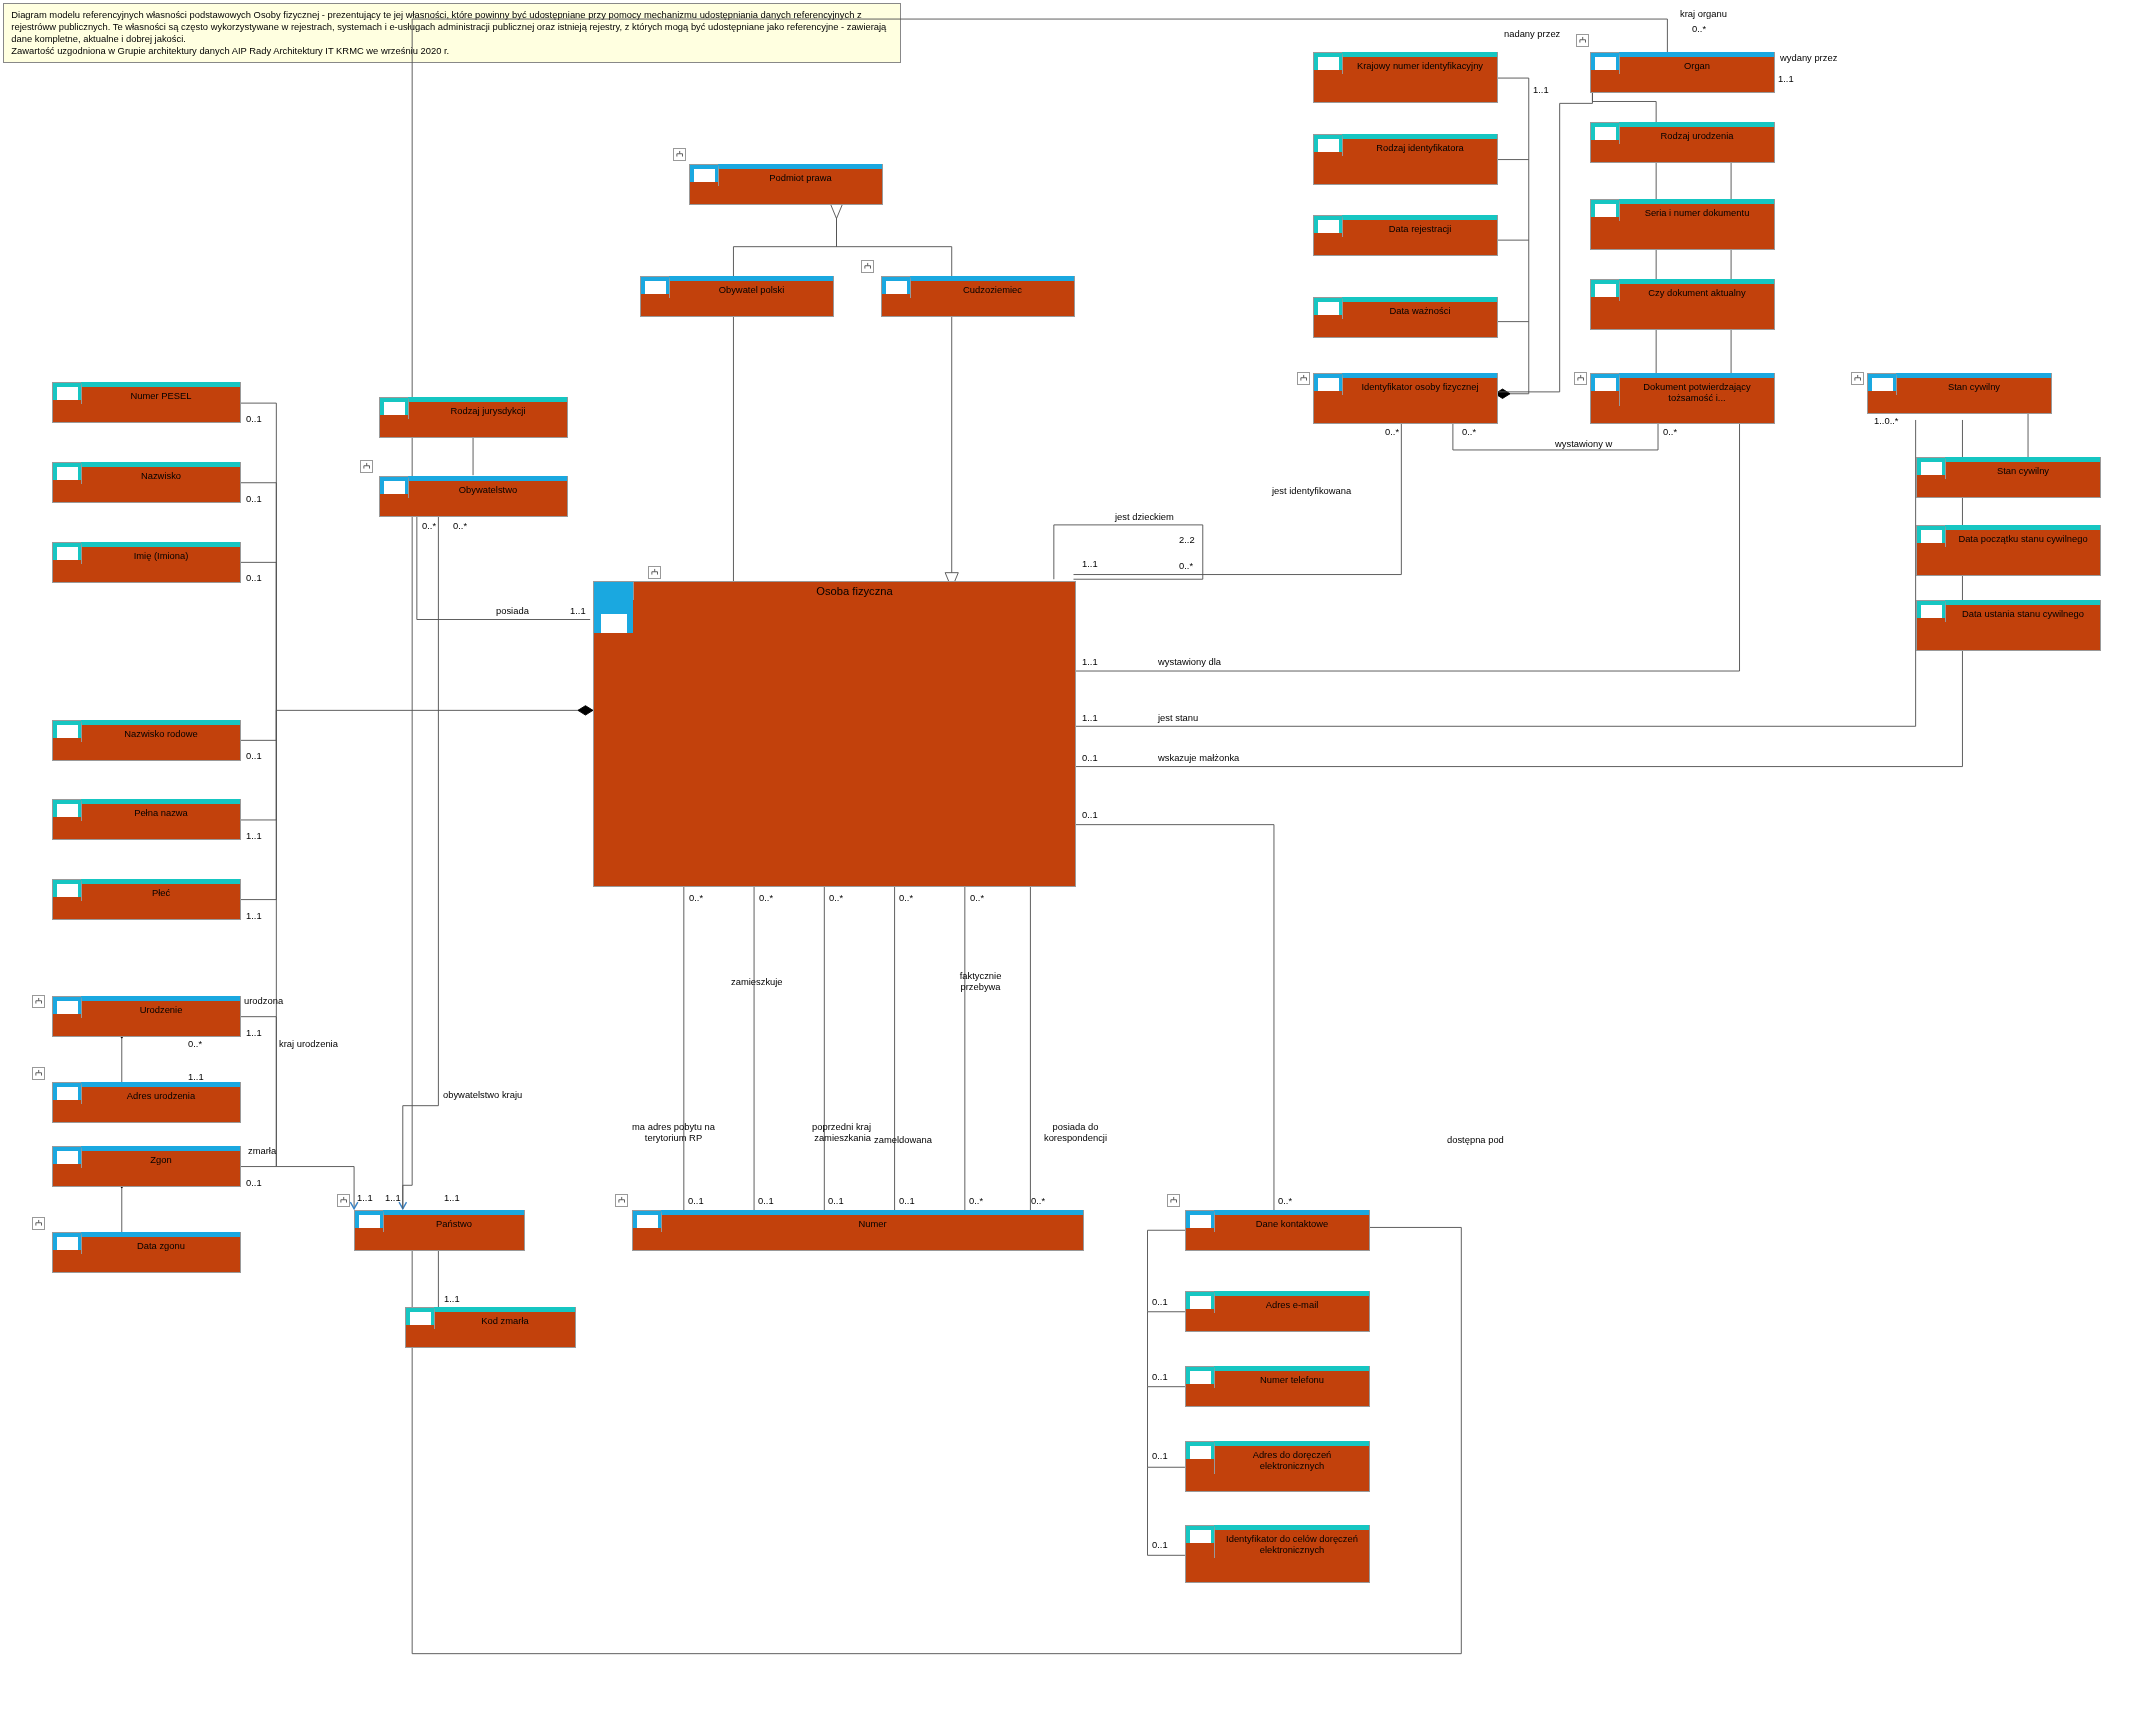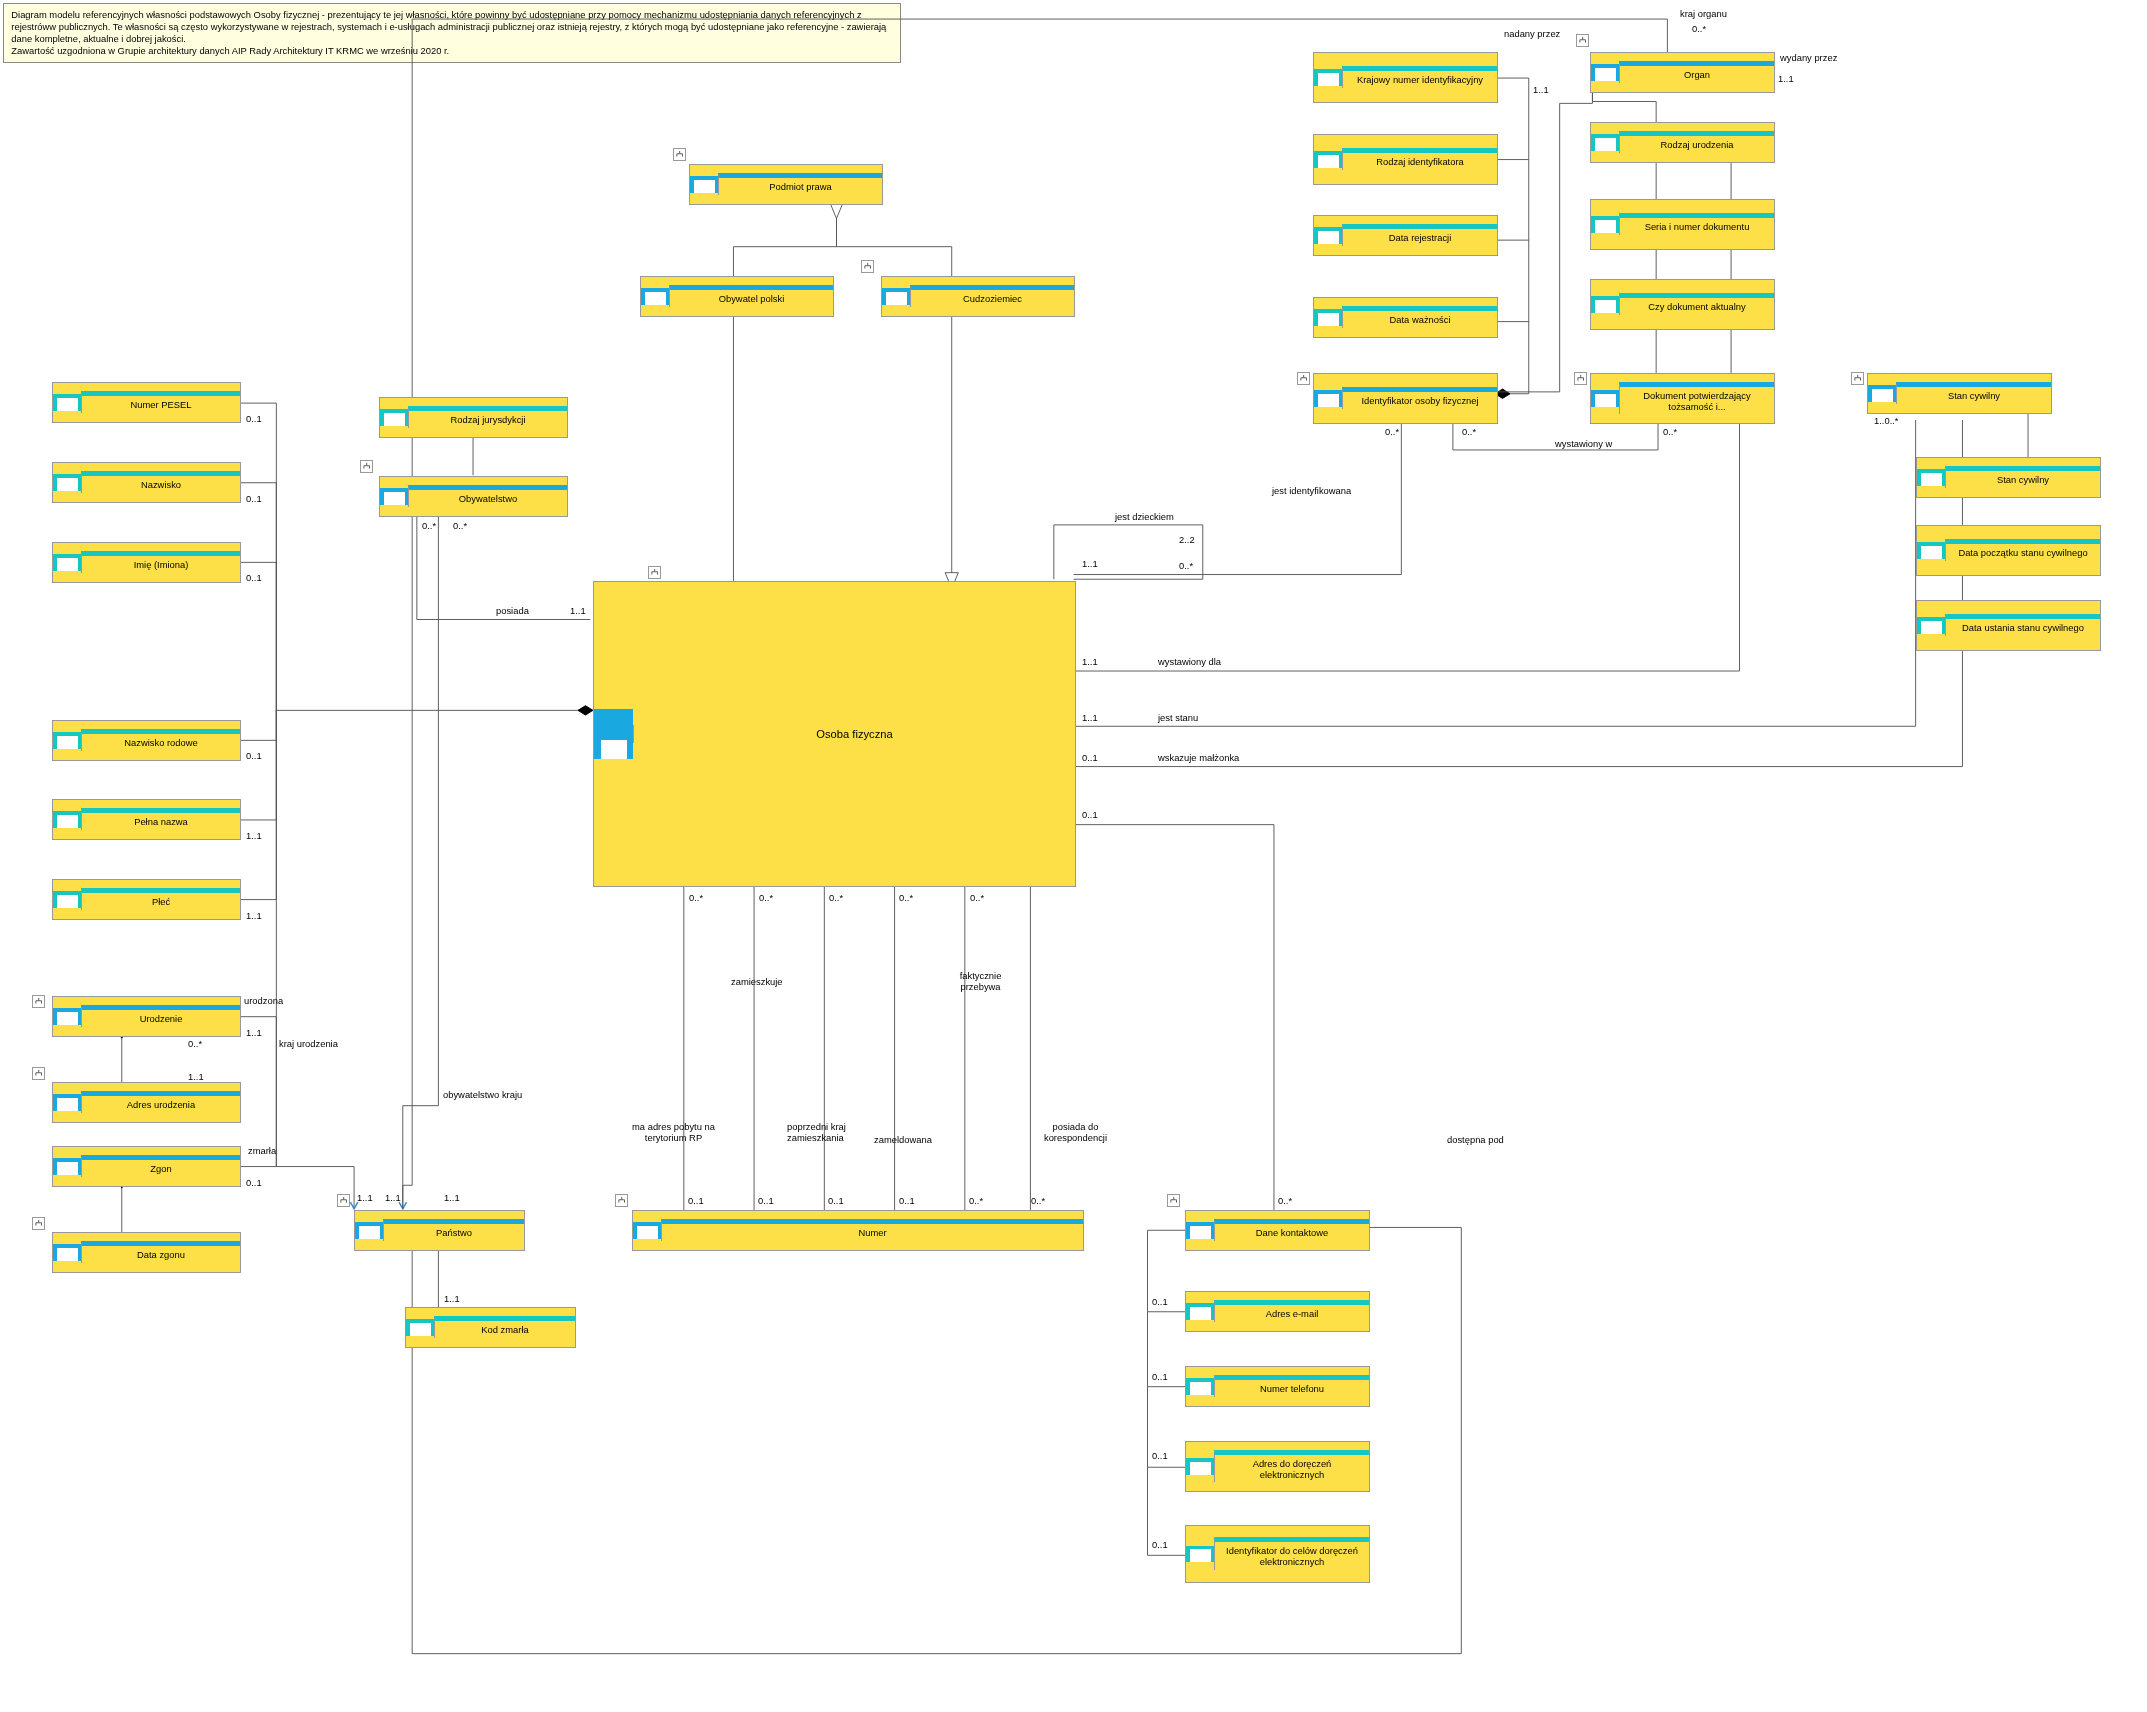--- a/index.html
+++ b/index.html
@@ -1,18 +1,18 @@
 <!DOCTYPE html>
 <html><head>
 <meta charset="utf-8">
 <style>
 html,body{margin:0;padding:0;background:#fff;font-family:Arial,Helvetica,sans-serif;font-size:9.4px;color:#000}
 .canvas{position:relative;width:2147px;height:1713px;background:#fff}
 .note{position:absolute;background:#ffffe0;border:0.9px solid #888;padding:5.6px 7.5px;line-height:1.25}
-.el{position:absolute;background:#fde047;border:0.9px solid #999;display:flex;align-items:center}
+.el{position:absolute;background:#c2410c;border:0.9px solid #999;display:flex;align-items:flex-start}
 .el .icon{flex-shrink:0;background:#1aa8e0;display:flex;align-items:flex-start;justify-content:center;padding-top:3.7px}
 .el.attr .icon{background:#16c6c2}
 .el .icon .box{width:19px;height:11.2px;background:#fff;border:0.9px solid #fff}
 .el.main .icon{width:39px}
 .el.main .icon .box{width:24px;height:17px;margin-top:28px}
 .el .label{flex-grow:1;display:flex;align-items:center;justify-content:center;text-align:center;padding:2.8px 5.6px;border-left:0.9px solid #999}
 
 .el.class .label{border-top:5.6px solid #1aa8e0;margin-top:-0.9px}
 .el.attr .label{border-top:5.6px solid #16c6c2;margin-top:-0.9px}
 .sub{position:absolute;width:11.2px;height:11.2px;border:0.9px solid #999;background:#fff;display:flex;align-items:center;justify-content:center}
@@ -434,21 +434,21 @@
 <div class="text" style="left:1115px;top:511px">jest dzieckiem</div>
 <div class="text" style="left:1158px;top:656px">wystawiony dla</div>
 <div class="text" style="left:1555px;top:438px">wystawiony w</div>
 <div class="text" style="left:1158px;top:712px">jest stanu</div>
 <div class="text" style="left:1158px;top:752px">wskazuje małżonka</div>
 <div class="text" style="left:1504px;top:28px">nadany przez</div>
 <div class="text" style="left:1780px;top:52px">wydany przez</div>
 <div class="text" style="left:1680px;top:7.5px">kraj organu</div>
 <div class="text" style="left:731px;top:976px">zamieszkuje</div>
 <div class="text" style="left:615px;top:1121px;width:117px;white-space:normal;text-align:center">ma adres pobytu na terytorium RP</div>
-<div class="text" style="left:787px;top:1121px;width:84px;white-space:normal;text-align:left">poprzedni kraj zamieszkania</div>
+<div class="text" style="left:787px;top:1121px;width:84px;white-space:normal;text-align:right">poprzedni kraj zamieszkania</div>
 <div class="text" style="left:874px;top:1134px">zameldowana</div>
 <div class="text" style="left:943px;top:970px;width:75px;white-space:normal;text-align:center">faktycznie przebywa</div>
 <div class="text" style="left:1031px;top:1121px;width:89px;white-space:normal;text-align:center">posiada do korespondencji</div>
 <div class="text" style="left:1447px;top:1134px">dostępna pod</div>
 <div class="text" style="left:279px;top:1038px">kraj urodzenia</div>
 <div class="text" style="left:443px;top:1089px">obywatelstwo kraju</div>
 <div class="text" style="left:244px;top:995px">urodzona</div>
 <div class="text" style="left:248px;top:1145px">zmarła</div>
 
 <div class="text" style="left:246px;top:413px">0..1</div>

